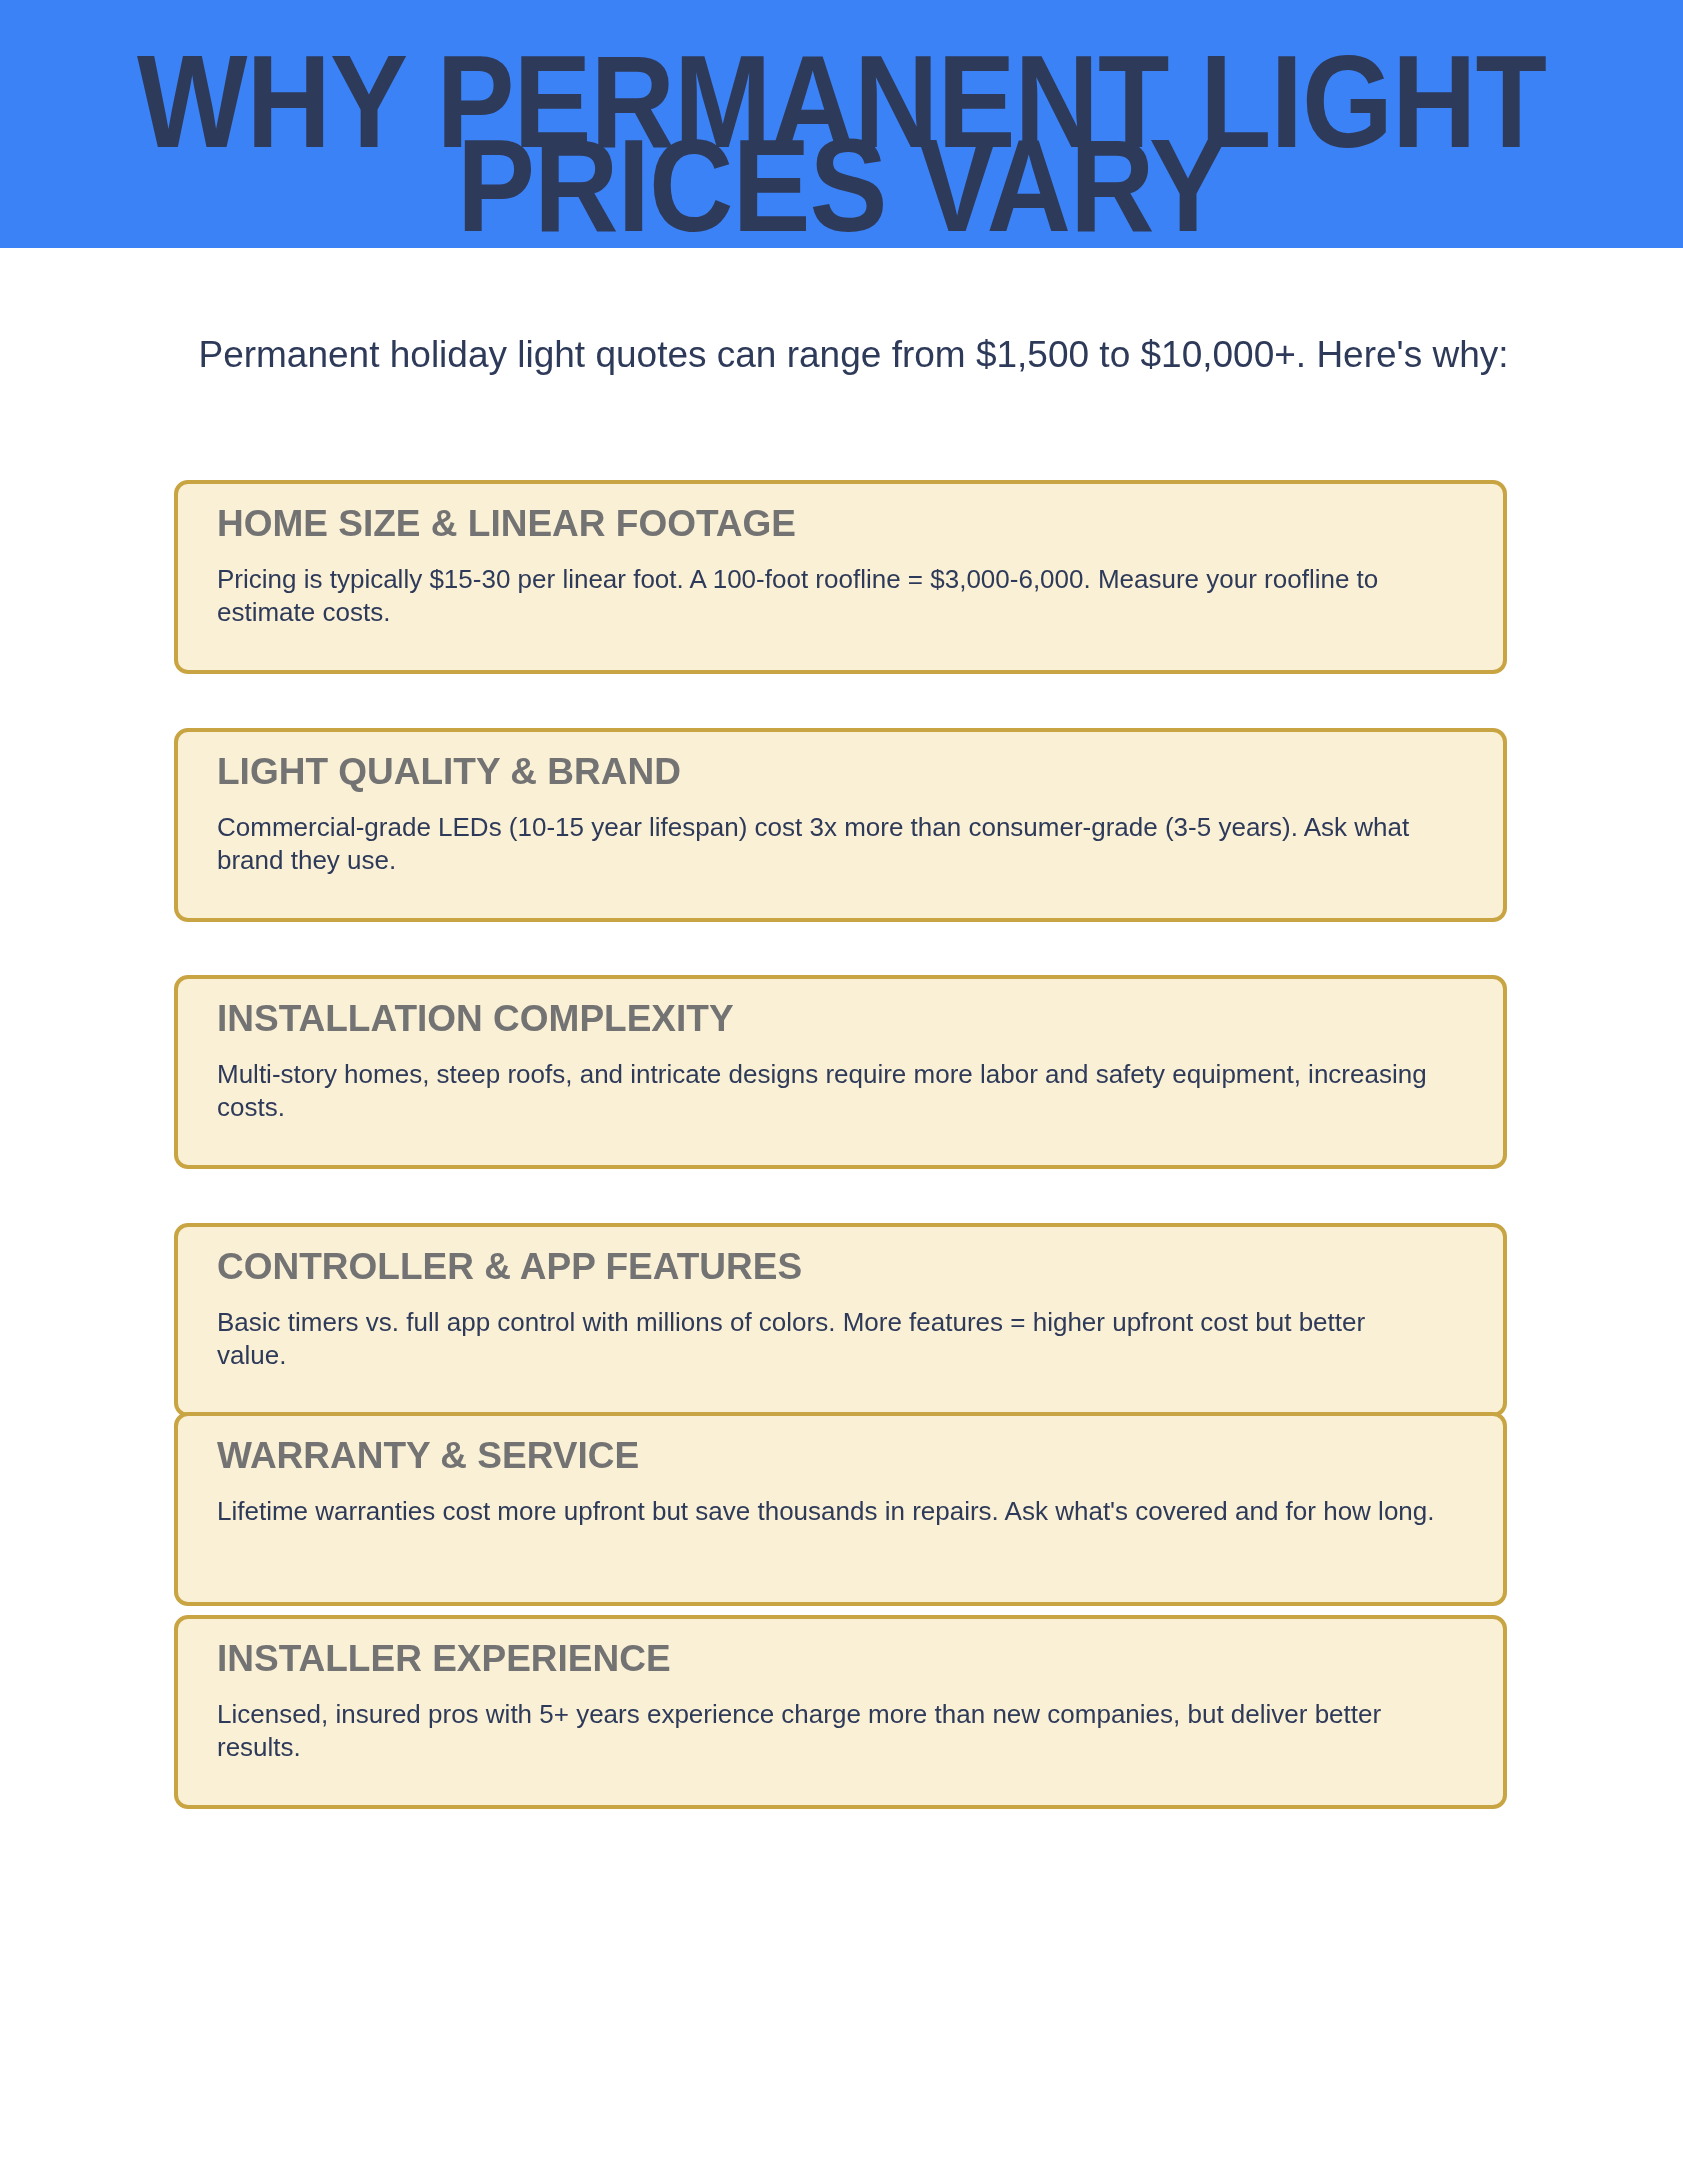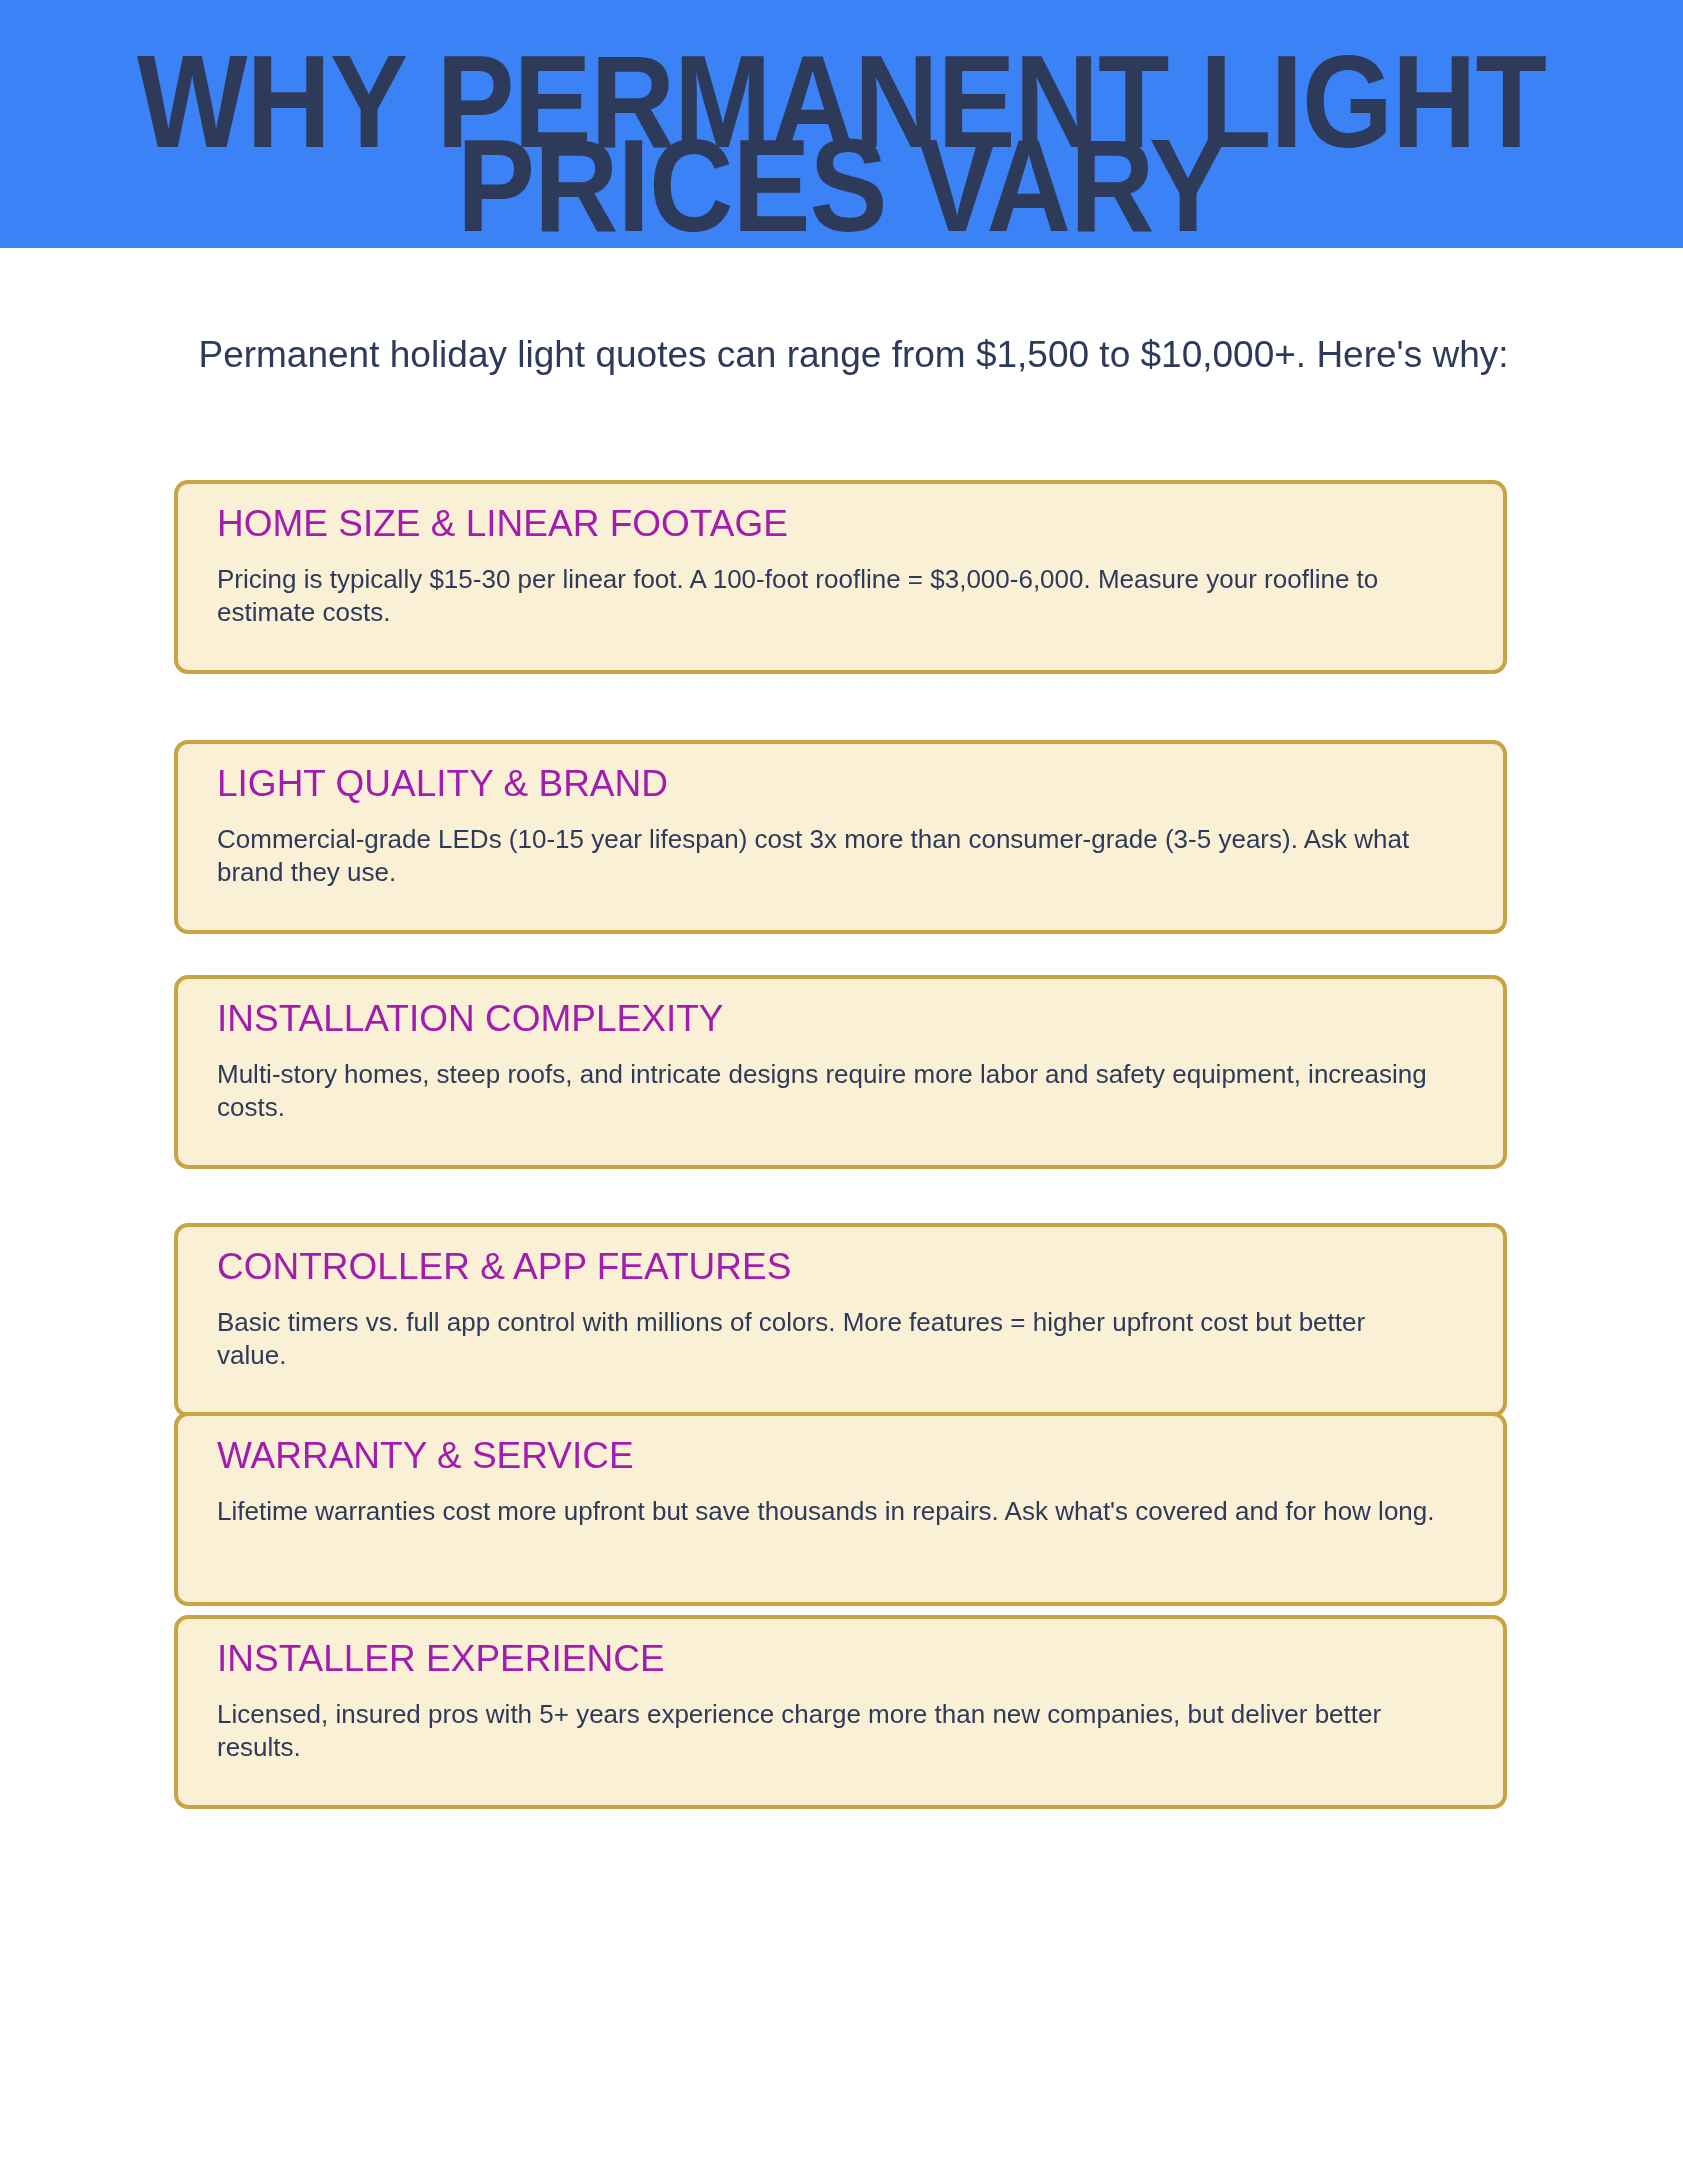--- a/index.html
+++ b/index.html
@@ -57,23 +57,23 @@
       width: 1325px;
       height: 186px;
       background: #FAF0D5;
       border: 4px solid #C8A542;
       border-radius: 14px;
     }
     .card-title {
       position: absolute;
       left: 39px;
       top: 18px;
-      color: #a21caf;
+      color: #737373;
       font-family: "Liberation Sans", sans-serif;
-      font-weight: normal;
+      font-weight: bold;
       font-size: 37px;
       line-height: 44px;
       margin: 0;
       white-space: nowrap;
     }
     .card-body {
       position: absolute;
       left: 39px;
       top: 79px;
       width: 1218px;
@@ -92,21 +92,21 @@
   <h1 class="title title-line-2">PRICES VARY</h1>
 </div>
 
 <p class="subtitle">Permanent holiday light quotes can range from $1,500 to $10,000+. Here's why:</p>
 
 <div class="card" style="top:480px;">
   <h2 class="card-title">HOME SIZE &amp; LINEAR FOOTAGE</h2>
   <p class="card-body">Pricing is typically $15-30 per linear foot. A 100-foot roofline = $3,000-6,000. Measure your roofline to estimate costs.</p>
 </div>
 
-<div class="card" style="top:728px;margin-top:12px;">
+<div class="card" style="top:728px;">
   <h2 class="card-title">LIGHT QUALITY &amp; BRAND</h2>
   <p class="card-body">Commercial-grade LEDs (10-15 year lifespan) cost 3x more than consumer-grade (3-5 years). Ask what brand they use.</p>
 </div>
 
 <div class="card" style="top:975px;">
   <h2 class="card-title">INSTALLATION COMPLEXITY</h2>
   <p class="card-body">Multi-story homes, steep roofs, and intricate designs require more labor and safety equipment, increasing costs.</p>
 </div>
 
 <div class="card" style="top:1223px;">

